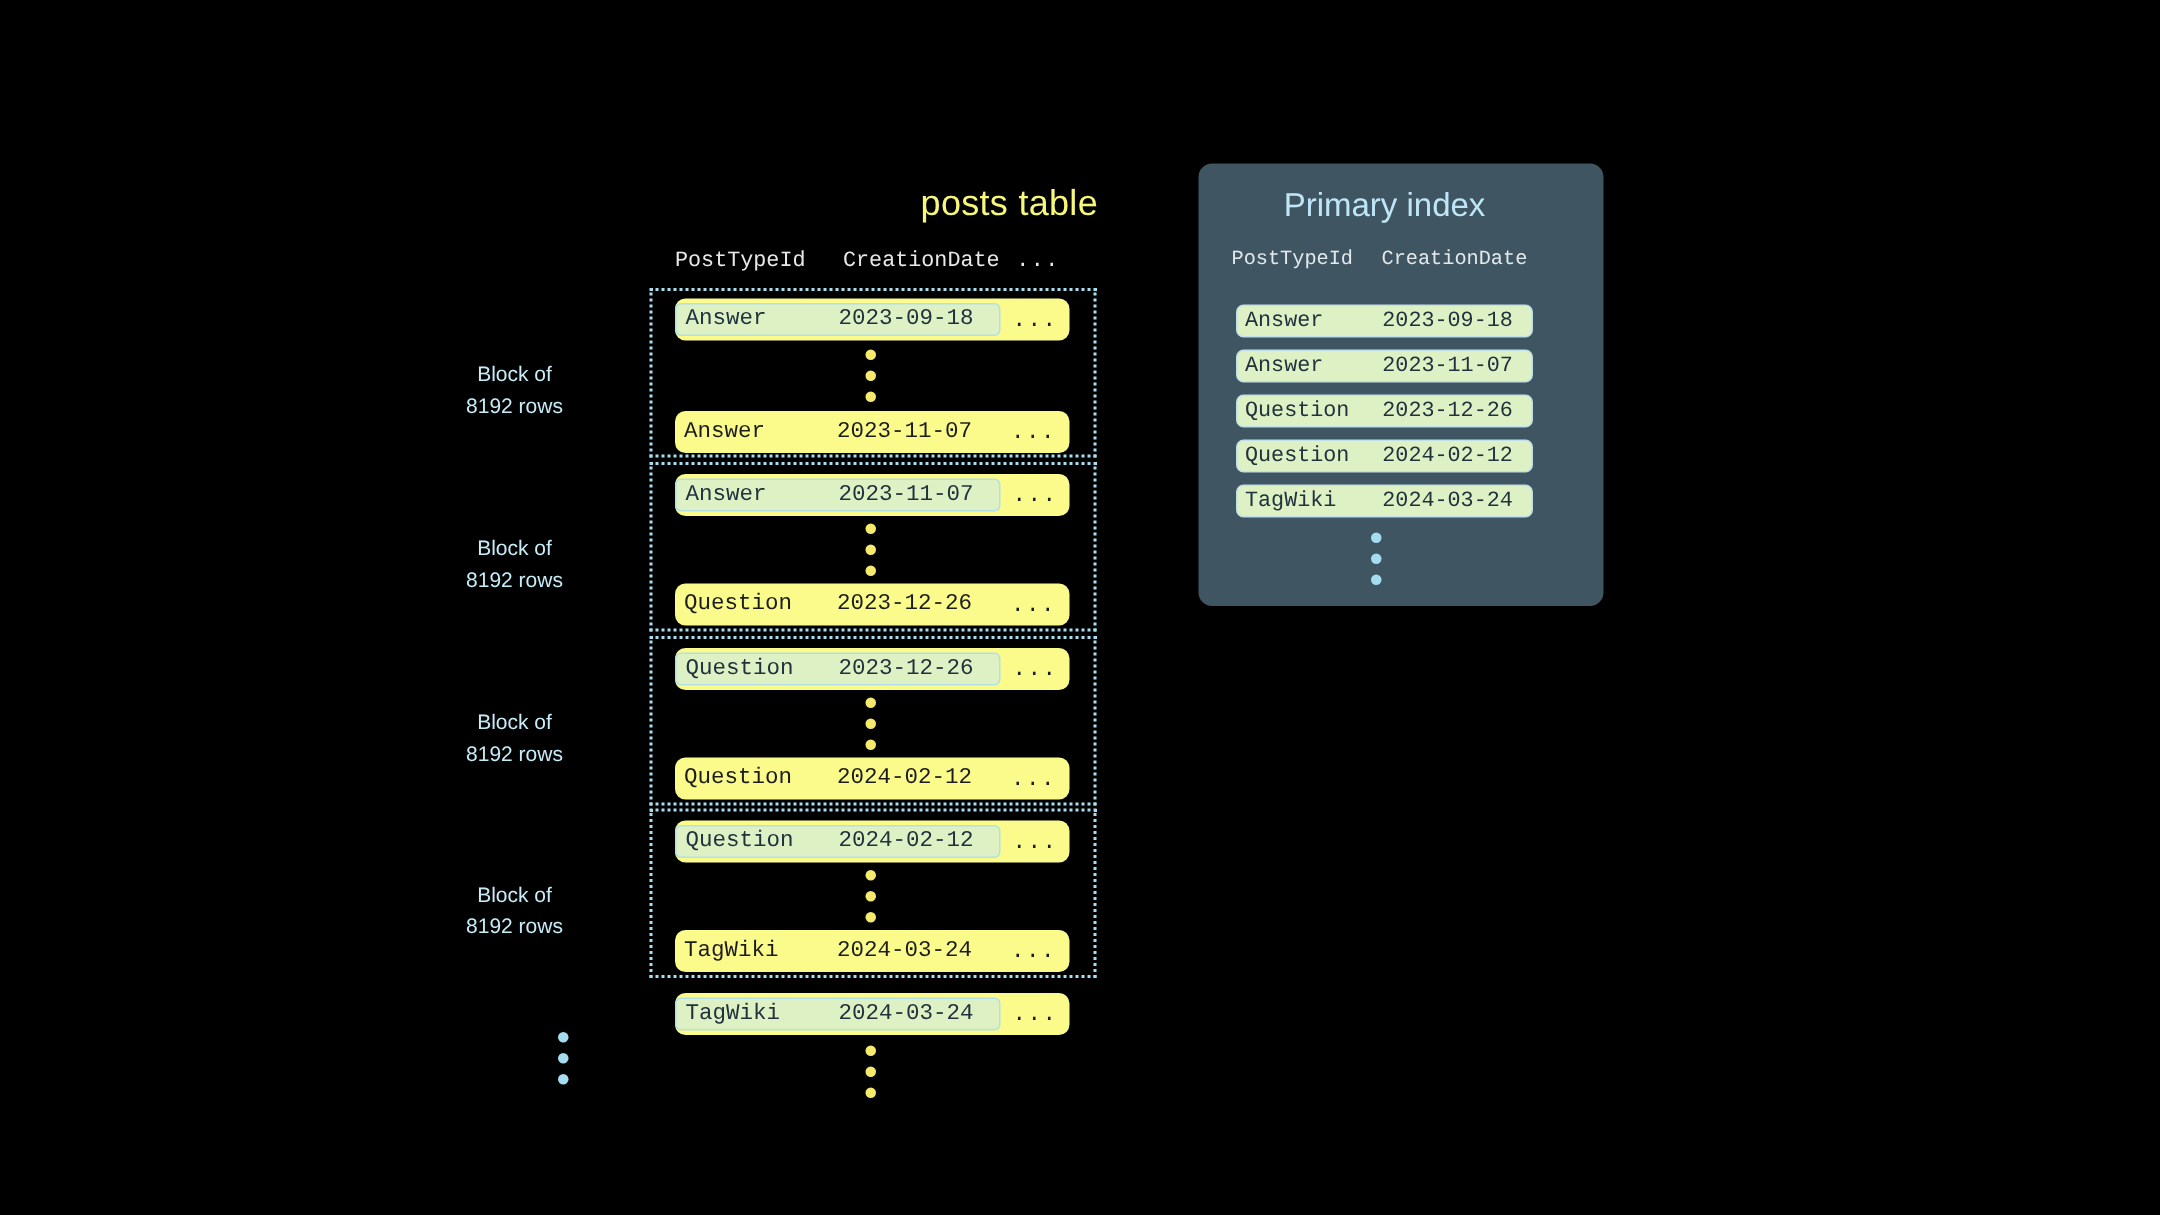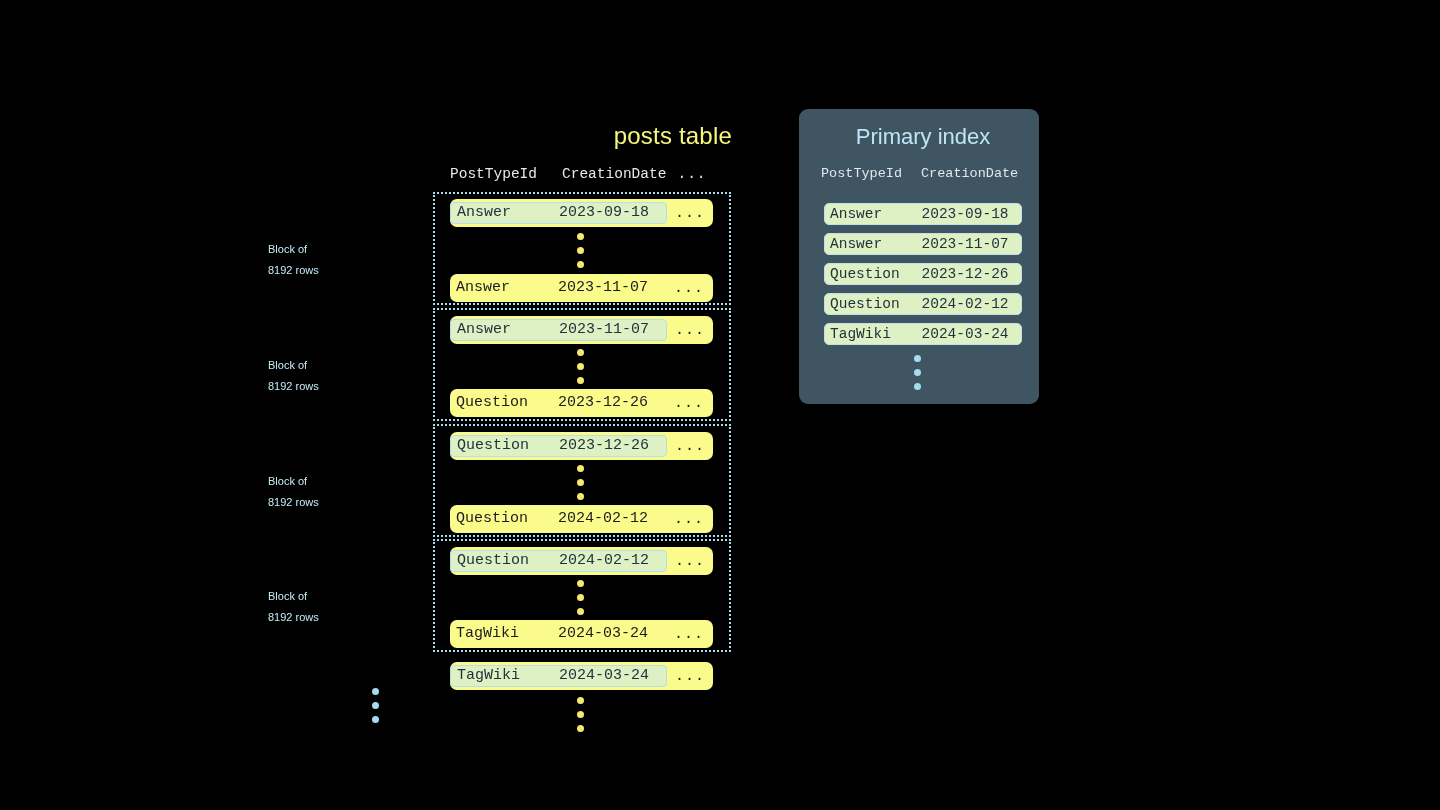--- a/index.html
+++ b/index.html
@@ -55,23 +55,23 @@
     left: 433px;
     width: 298px;
     border: 2px dotted #a8dff0;
     box-sizing: border-box;
   }
 
   .block-label {
     position: absolute;
     width: 150px;
     left: 268px;
-    text-align: left;
+    text-align: center;
     color: #c6ecf7;
-    font-size: 11px;
+    font-size: 14px;
     line-height: 21px;
     font-family: "Liberation Sans", sans-serif;
   }
 
   
   .row {
     position: absolute;
     left: 450px;
     width: 263px;
     height: 28px;
@@ -120,21 +120,21 @@
     border-radius: 50%;
     background: #f5ea6b;
   }
   .vdots.blue i { background: #a5dcf0; }
 
   
   #primary-index-panel {
     position: absolute;
     left: 799px;
     top: 109px;
-    width: 240px;
+    width: 270px;
     height: 295px;
     background: #3f5562;
     border-radius: 9px;
   }
   #primary-index-title {
     position: absolute;
     left: 0;
     top: 15px;
     width: 248px;
     text-align: center;

